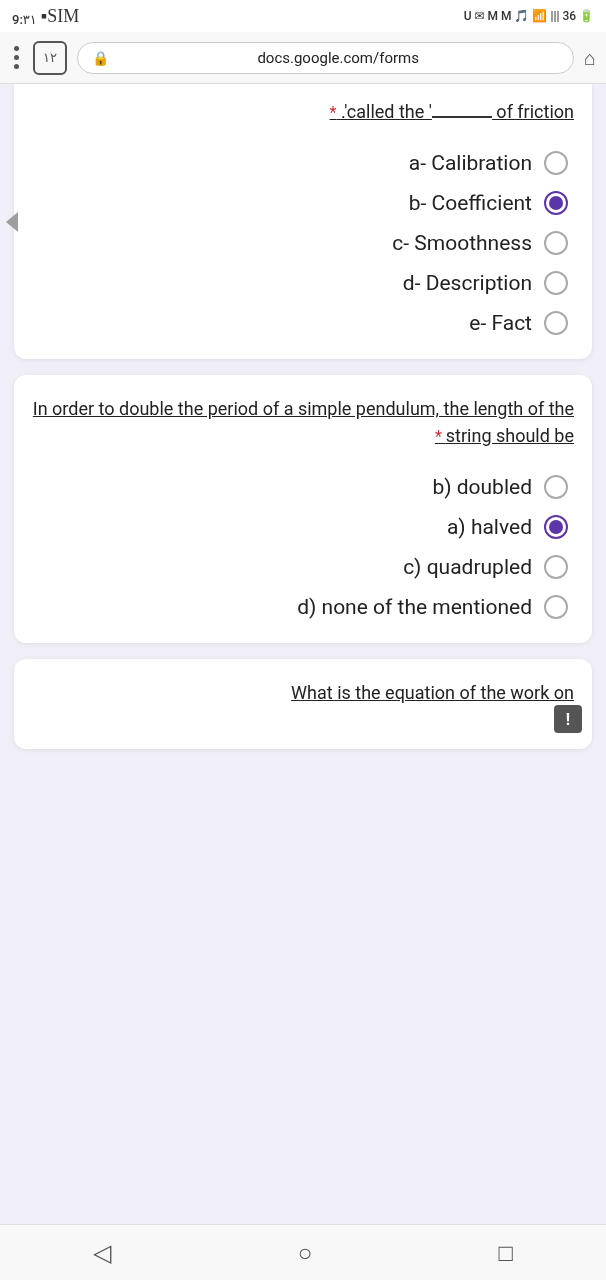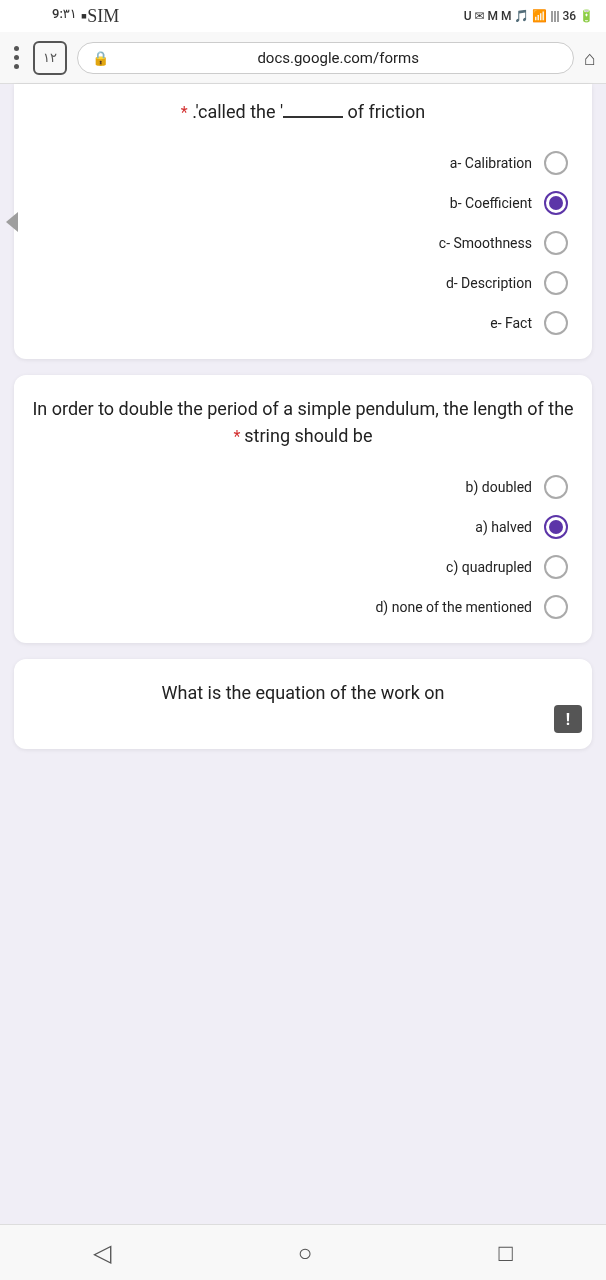--- a/index.html
+++ b/index.html
@@ -17,21 +17,21 @@
       background: #fff;
       display: flex;
       justify-content: space-between;
       align-items: center;
       padding: 6px 12px;
       font-size: 13px;
       font-weight: 500;
       color: #333;
       height: 32px;
     }
-    .status-left { display: flex; align-items: flex-start; gap: 4px; margin-left: 40px; }
+    .status-left { display: flex; align-items: flex-end; gap: 4px; }
     .status-right { display: flex; align-items: center; gap: 3px; font-size: 12px; }
 
     
     .browser-bar {
       background: #f8f8f8;
       display: flex;
       align-items: center;
       padding: 8px 10px;
       gap: 10px;
       border-bottom: 1px solid #ddd;
@@ -94,46 +94,47 @@
     }
 
     
     .question-card.partial-top {
       margin-top: 0;
       border-radius: 0 0 12px 12px;
       padding-top: 14px;
     }
 
     .question-text {
-      text-align: center;
+      text-align: right;
       font-size: 18px;
       color: #222;
       line-height: 1.5;
       margin-bottom: 22px;
       direction: ltr;
+      text-decoration: underline;
     }
     .question-text .asterisk { color: #d32f2f; font-size: 16px; }
     .question-text .blank { border-bottom: 2px solid #333; display: inline-block; width: 60px; }
 
     .options-list {
       display: flex;
       flex-direction: column;
       gap: 8px;
     }
 
     .option-item {
       display: flex;
       align-items: center;
       justify-content: flex-end;
       gap: 12px;
       padding: 4px 6px;
       cursor: pointer;
     }
     .option-label {
-      font-size: 14px;
+      font-size: 21px;
       color: #222;
       text-align: right;
     }
 
     .radio-circle {
       width: 24px;
       height: 24px;
       border-radius: 50%;
       border: 2px solid #aaa;
       display: flex;

